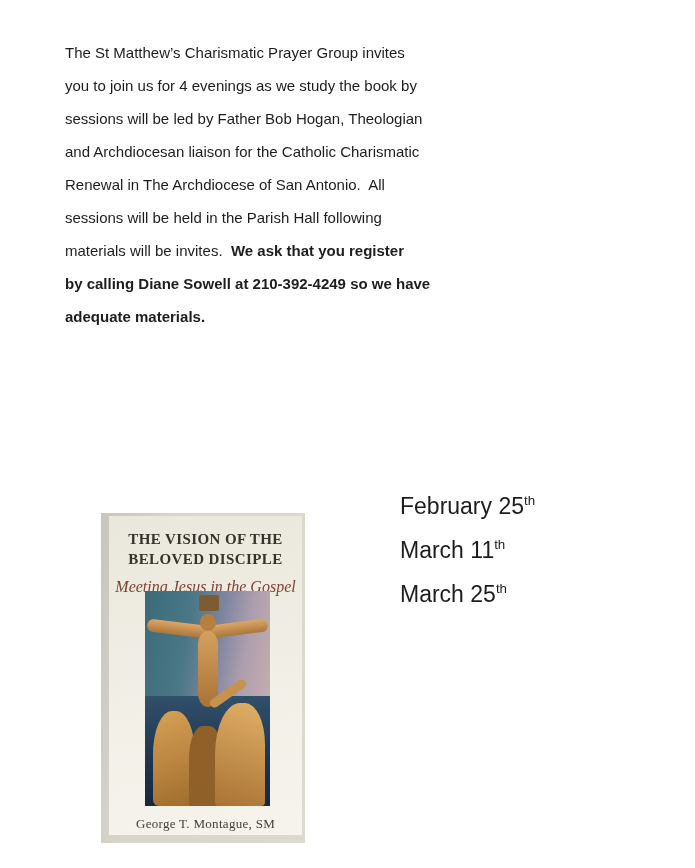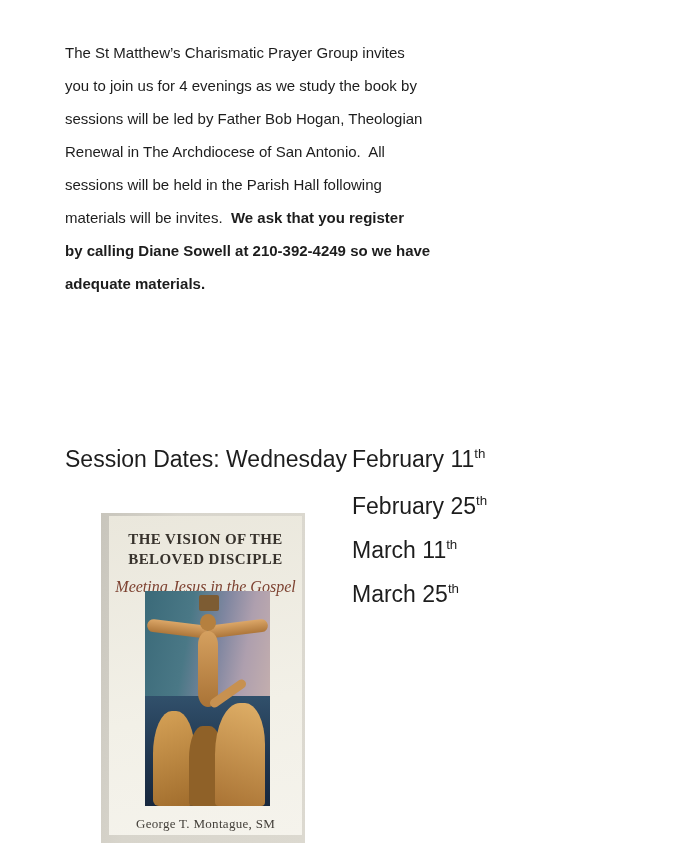--- a/index.html
+++ b/index.html
@@ -10,21 +10,21 @@
   
   .intro{position:absolute;left:65px;top:36px;font-size:15px;line-height:33px;}
   .tline{white-space:pre;}
   .tline .u{text-decoration:underline;text-underline-offset:3px;text-decoration-thickness:1.5px;}
   .tline .b{font-weight:700;}
   
   .session-row{position:absolute;left:0;top:446px;width:695px;height:33px;font-size:23px;}
   .session-label{position:absolute;left:65px;top:0;white-space:pre;}
   .date-first{position:absolute;left:352px;top:0;white-space:pre;}
   .dates-col{position:absolute;left:352px;top:484px;font-size:23px;}
-  .date-line{height:44px;line-height:44px;white-space:pre;}
+  .date-line{height:44px;line-height:44px;white-space:pre;margin-left:48px;}
   sup{font-size:0.58em;vertical-align:super;line-height:0;}
   
   .photo{position:absolute;left:101px;top:513px;width:204px;height:330px;
     background:linear-gradient(100deg,#c8c5bc,#d8d5cc 30%,#dcd9d0);}
   .cover{position:absolute;left:8px;top:3px;right:3px;bottom:8px;
     background:linear-gradient(170deg,#eae7dc,#f2f0e7 60%,#f5f3ec);
     font-family:"Liberation Serif", serif;}
   .bk-title{margin-top:13px;text-align:center;font-weight:700;font-size:15px;
     line-height:20px;letter-spacing:.4px;color:#37322c;}
   .bk-sub{margin-top:9px;text-align:center;font-style:italic;font-size:16px;color:#7d4231;}
@@ -55,31 +55,28 @@
 </style>
 </head>
 <body>
 
 <div class="page">
 
   <div class="intro">
       <div class="tline"><span>The St Matthew’s Charismatic Prayer Group invites</span></div>
       <div class="tline"><span>you to join us for 4 evenings as we study the book by</span></div>
       <div class="tline"><span>sessions will be led by Father Bob Hogan, Theologian</span></div>
+      <div class="tline"><span>and Archdiocesan liaison for the Catholic Charismatic</span></div>
       <div class="tline"><span>Renewal in The Archdiocese of San Antonio.  All</span></div>
       <div class="tline"><span>sessions will be held in the Parish Hall following</span></div>
       <div class="tline"><span>materials will be invites.  </span><span class="b">We ask that you register</span></div>
       <div class="tline"><span class="b">by calling Diane Sowell at 210-392-4249 so we have</span></div>
       <div class="tline"><span class="b">adequate materials.</span></div>
     </div>
 
-  <div class="session-row">
-    <span class="session-label">Session Dates: Wednesday</span>
-    <span class="date-first"><span>February 11</span><sup>th</sup></span>
-  </div>
 
   <div class="dates-col">
     <div class="date-line"><span>February 25</span><sup>th</sup></div>
     <div class="date-line"><span>March 11</span><sup>th</sup></div>
     <div class="date-line"><span>March 25</span><sup>th</sup></div>
   </div>
 
   <div class="photo">
     <div class="cover">
       <div class="bk-title">

